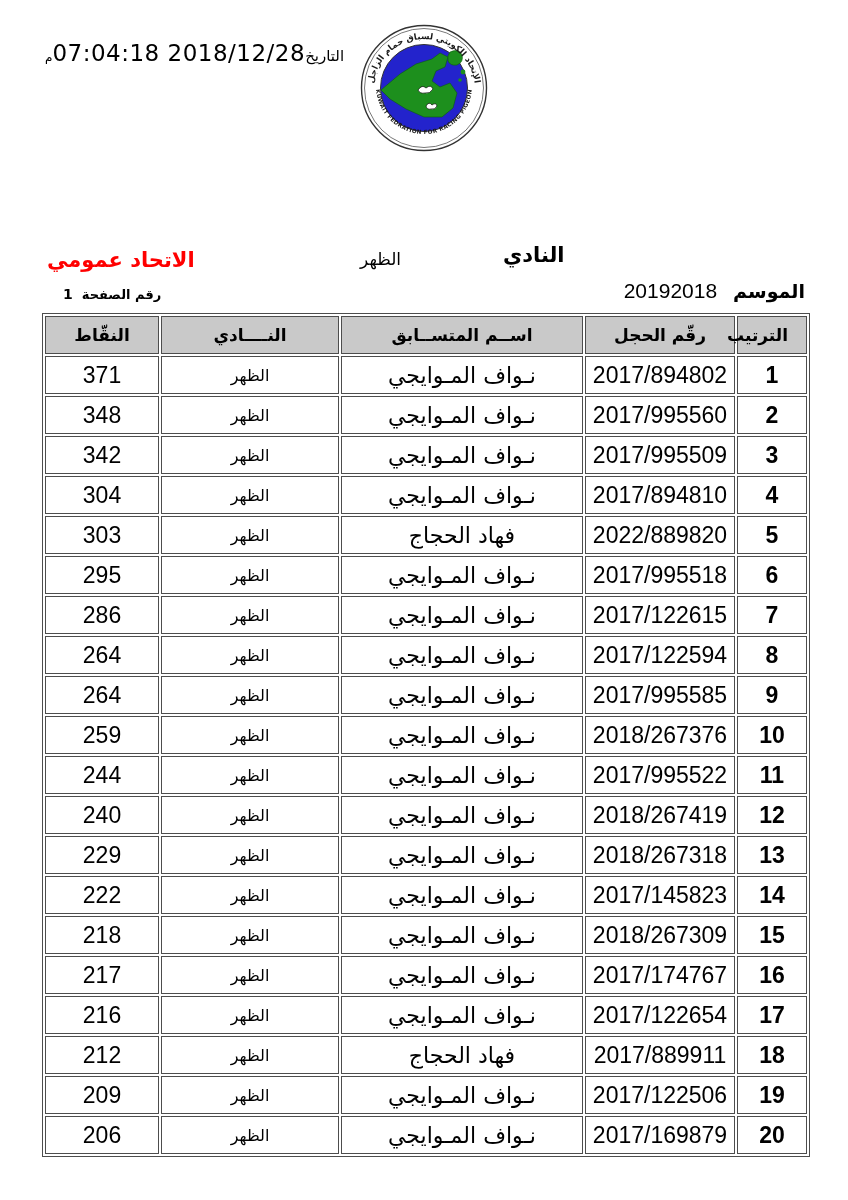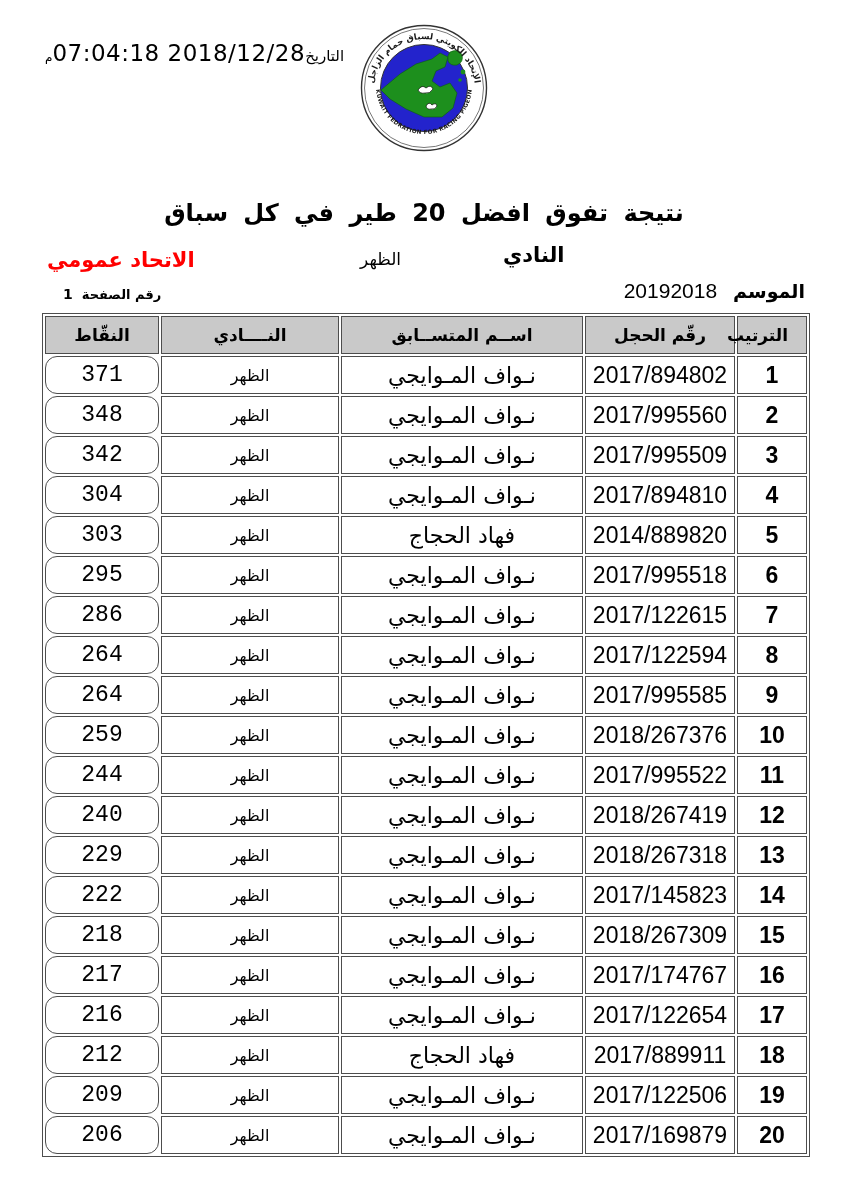--- a/index.html
+++ b/index.html
@@ -38,21 +38,21 @@
     font-size:17px;font-weight:bold;padding:0 18px;text-align:center;
   }
   table.results td{
     border:1px solid #4d4d4d;height:36px;text-align:center;
     padding:0 4px;overflow:hidden;white-space:nowrap;
   }
   td.cell-rank{font-family:"Liberation Sans","DejaVu Sans",sans-serif;font-size:23px;font-weight:bold;}
   td.cell-ring{font-family:"Liberation Sans","DejaVu Sans",sans-serif;font-size:23px;}
   td.cell-name{font-size:22px;}
   td.cell-club{font-size:16px;}
-  td.cell-points{font-family:Liberation Mono, monospace;font-size:23px;border-radius:12px;}
+  td.cell-points{font-family:Liberation Sans, sans-serif;font-size:23px;}
 </style>
 </head>
 <body>
 
 <div class="page">
 
   <div class="date-line">
     <span class="date-suffix">م</span>
     <span class="date-value">07:04:18 2018/12/28</span>
     <span class="date-label">التاريخ</span>
@@ -74,21 +74,20 @@
     <path fill="#ffffff" stroke="#111111" stroke-width="0.7" d="M 58 66 q 4 -6 8 -2 q 5 -4 7 1 q -3 5 -8 4 q -5 1 -7 -3 Z"></path>
     <path fill="#ffffff" stroke="#111111" stroke-width="0.7" d="M 66 82 q 3 -5 6 -1 q 4 -3 5 1 q -2 4 -6 3 q -4 1 -5 -3 Z"></path>
     <text font-size="8.6" font-weight="bold" fill="#1a1a1a" font-family="DejaVu Sans, sans-serif">
       <textPath href="#arcTop" startOffset="50%" text-anchor="middle">الإتحاد الكويتي لسباق حمام الزاجل</textPath>
     </text>
     <text font-size="5.6" font-weight="bold" fill="#1a1a1a" letter-spacing="0.4" font-family="DejaVu Sans, sans-serif">
       <textPath href="#arcBottom" startOffset="50%" text-anchor="middle">KUWAIT FEDRATION FOR RACING PIGEON</textPath>
     </text>
   </svg>
 
-  <div class="subtitle">نتيجة تفوق افضل 20 طير في كل سباق</div>
 
   <div class="club-label">النادي</div>
   <div class="club-value">الظهر</div>
   <div class="fed-note">الاتحاد عمومي</div>
 
   <div class="season">
     <span class="season-label">الموسم</span>
     <span class="season-value">20192018</span>
   </div>
 
@@ -142,21 +141,21 @@
     <tr>
       <td class="cell-rank">4</td>
       <td class="cell-ring">2017/894810</td>
       <td class="cell-name">نـواف المـوايجي</td>
       <td class="cell-club">الظهر</td>
       <td class="cell-points">304</td>
     </tr>
 
     <tr>
       <td class="cell-rank">5</td>
-      <td class="cell-ring">2014/889820</td>
+      <td class="cell-ring">2022/889820</td>
       <td class="cell-name">فهاد الحجاج</td>
       <td class="cell-club">الظهر</td>
       <td class="cell-points">303</td>
     </tr>
 
     <tr>
       <td class="cell-rank">6</td>
       <td class="cell-ring">2017/995518</td>
       <td class="cell-name">نـواف المـوايجي</td>
       <td class="cell-club">الظهر</td>

